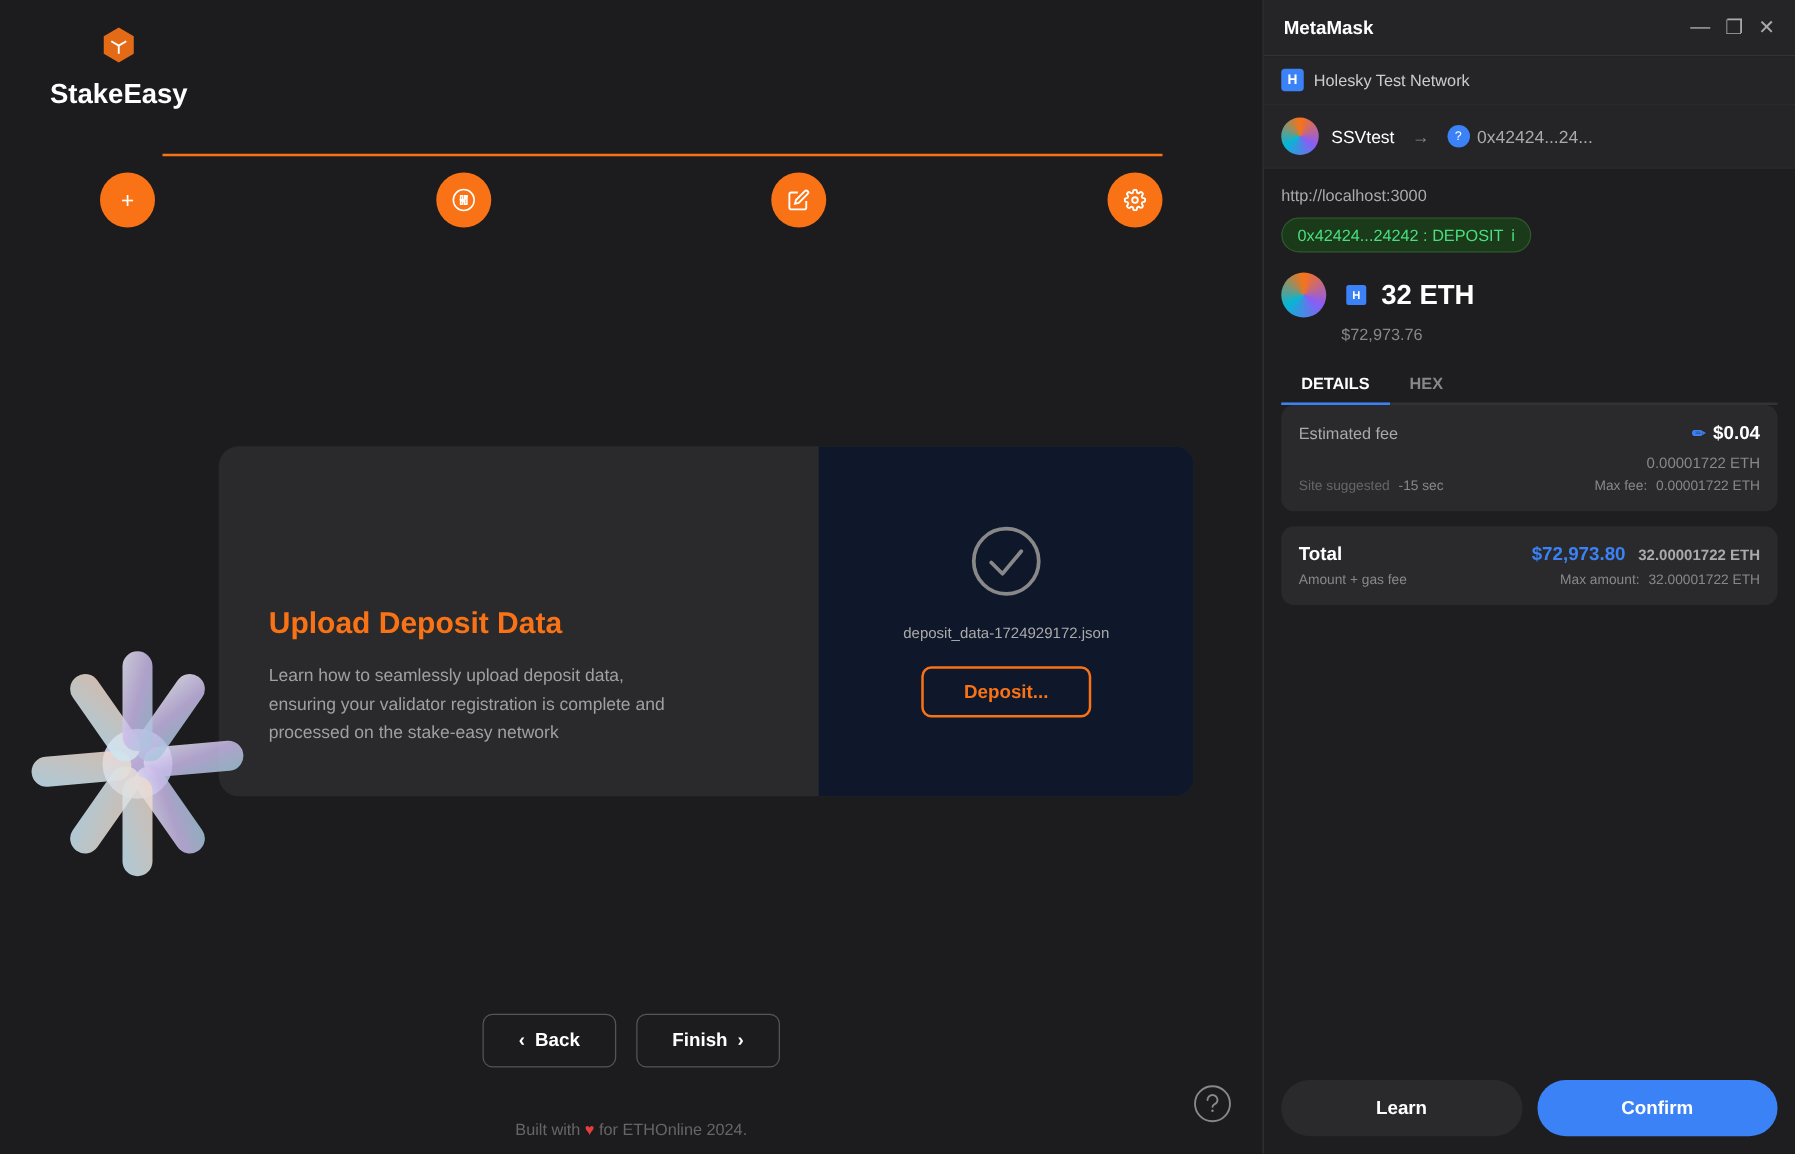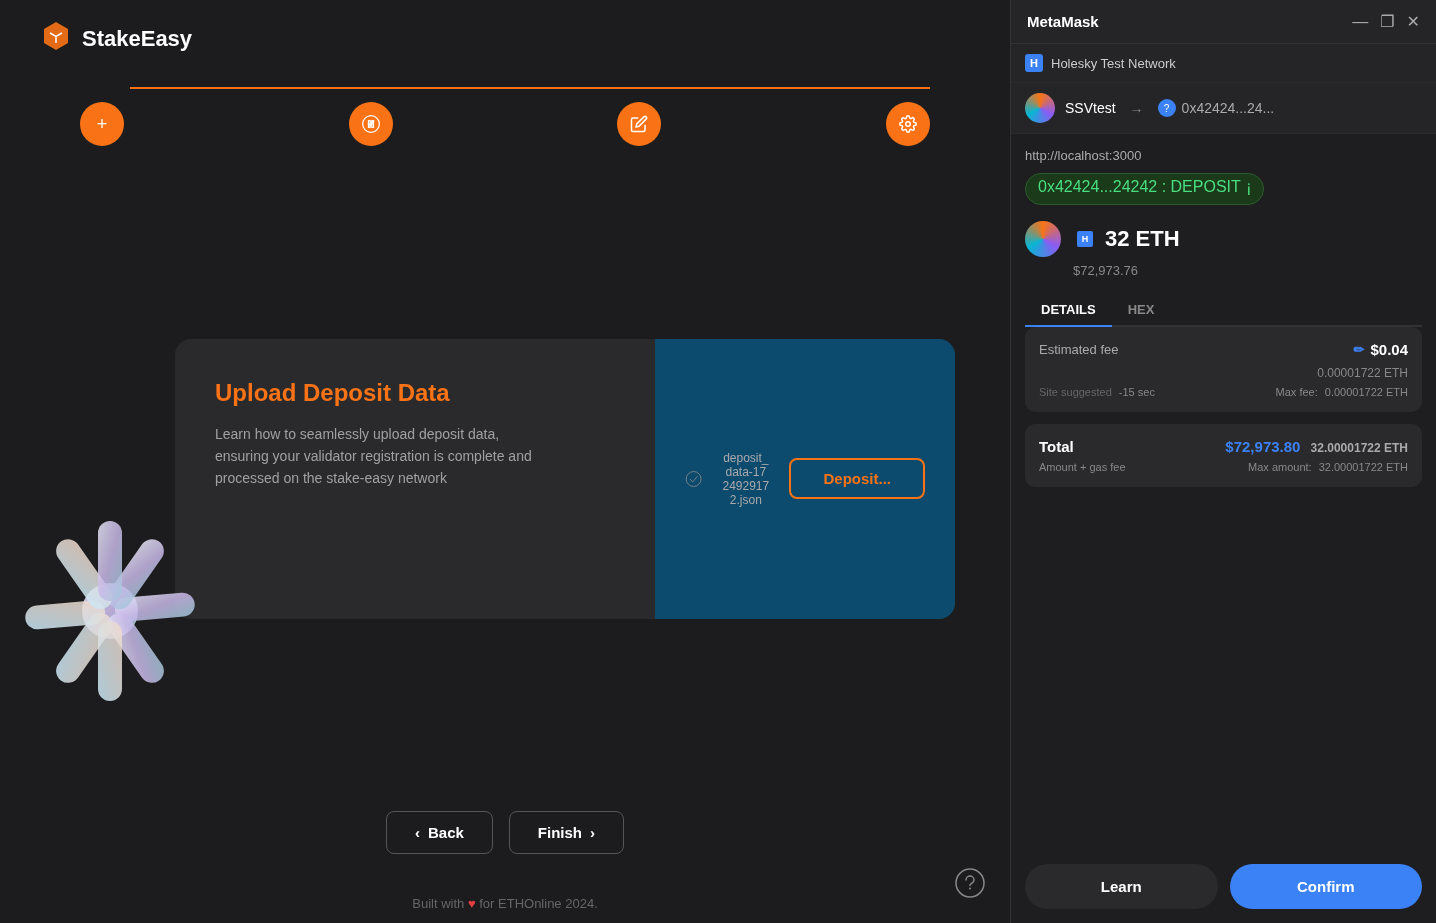--- a/index.html
+++ b/index.html
@@ -24,22 +24,23 @@
     }
 
     
     .header {
       padding: 20px 40px;
       display: flex;
       align-items: center;
     }
     .logo {
       display: flex;
-      align-items: flex-end;
+      align-items: center;
       gap: 10px;
+      flex-direction: column;
     }
     .logo-icon {
       width: 32px;
       height: 32px;
       color: #f97316;
     }
     .logo-text {
       font-size: 22px;
       font-weight: 700;
       color: #ffffff;
@@ -87,38 +88,39 @@
       min-height: 280px;
       display: flex;
       overflow: hidden;
       margin-left: 120px;
     }
     .upload-left {
       flex: 1;
       padding: 40px;
       display: flex;
       flex-direction: column;
-      justify-content: flex-start;
+      justify-content: flex-end;
     }
     .upload-title {
       font-size: 24px;
       font-weight: 700;
       color: #f97316;
       margin-bottom: 16px;
     }
     .upload-desc {
       font-size: 14px;
       color: #a0a0a0;
       line-height: 1.6;
       max-width: 320px;
     }
     .upload-right {
       width: 300px;
-      background: #0c4a6e;
-      display: flex;
+      background: #0f172a;
+      display: flex;
+      flex-direction: column;
       align-items: center;
       justify-content: center;
       padding: 30px;
       gap: 20px;
     }
     .check-icon {
       width: 60px;
       height: 60px;
       color: #888;
     }
@@ -306,26 +308,27 @@
       padding: 14px;
       overflow-y: auto;
     }
     .mm-url {
       font-size: 13px;
       color: #aaaaaa;
       margin-bottom: 10px;
     }
     .mm-contract-badge {
       display: inline-flex;
+      align-items: center;
       gap: 6px;
       background: #1a3a1a;
       border: 1px solid #2d5a2d;
       border-radius: 20px;
       padding: 4px 12px;
-      font-size: 16px;
+      font-size: 13px;
       color: #4ade80;
       margin-bottom: 16px;
     }
     .mm-eth-row {
       display: flex;
       align-items: center;
       gap: 12px;
       margin-bottom: 6px;
     }
     .mm-eth-avatar {

